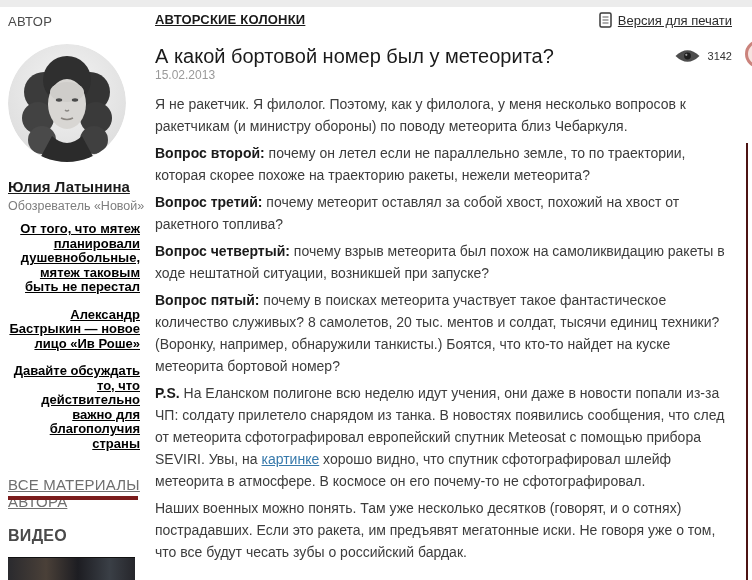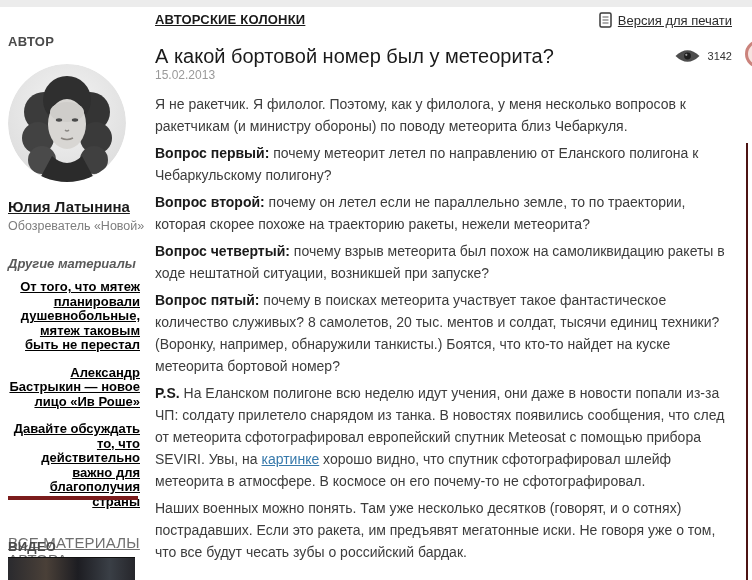--- a/index.html
+++ b/index.html
@@ -4,31 +4,31 @@
 <style>
   * { box-sizing: border-box; margin: 0; padding: 0; }
   html, body { background: #ffffff; }
   body { font-family: "Liberation Sans", sans-serif; }
   .page { position: relative; width: 752px; height: 580px; background: #fff; overflow: hidden; }
 
   .topbar { position: absolute; top: 0; left: 0; width: 752px; height: 7px; background: #ececec; }
 
   
   .sidebar { position: absolute; left: 8px; top: 14px; width: 132px; }
-  .sb-head { font-size: 13px; font-weight: bold; color: #4a4a4a; letter-spacing: .3px; margin-top: 20px; }
+  .sb-head { font-size: 13px; font-weight: normal; color: #4a4a4a; letter-spacing: .3px; }
   .avatar { margin-top: 15px; width: 118px; height: 118px; border-radius: 50%; overflow: hidden; display: block; cursor: pointer; }
   .avatar svg { display: block; }
   .author-name { display: inline-block; margin-top: 16px; font-size: 15px; font-weight: bold; color: #1a1a1a; text-decoration: underline; cursor: pointer; }
   .author-role { margin-top: 3px; font-size: 12.5px; color: #7d7d7d; white-space: nowrap; }
   .other-head { margin-top: 23px; font-size: 13px; font-weight: bold; font-style: italic; color: #5a5a5a; }
   .other-links { margin-top: 9px; }
   .sb-link { display: block; font-size: 13px; font-weight: bold; line-height: 14.5px; color: #000000; text-decoration: underline; margin-bottom: 13px; cursor: pointer; text-align: right; }
   .all-link { display: inline-block; margin-top: 12px; font-size: 15px; color: #6f6f6f; text-decoration: underline; letter-spacing: .2px; cursor: pointer; }
   .red-divider { position: absolute; left: 0; top: 496px; width: 130px; height: 4px; background: #7b1c1c; }
-  .video-head { position: absolute; left: 0; top: 539px; font-size: 13px; font-weight: bold; color: #4a4a4a; letter-spacing: .3px; }
+  .video-head { position: absolute; left: 0; top: 527px; font-size: 16px; font-weight: bold; color: #4a4a4a; letter-spacing: .3px; }
   .video-thumb { position: absolute; left: 0; top: 557px; width: 127px; height: 60px; cursor: pointer;
     background: linear-gradient(90deg, #2a2a2e 0%, #4a4038 30%, #1d1d22 55%, #3a3f46 80%, #26262b 100%);
     border-top: 1px solid #111; }
 
   
   .content { position: absolute; left: 155px; top: 12px; width: 577px; }
   .content-head { display: flex; justify-content: space-between; align-items: flex-start; }
   .rubric { font-size: 13px; font-weight: bold; color: #1a1a1a; text-decoration: underline; letter-spacing: .2px; cursor: pointer; }
   .print { display: flex; align-items: center; gap: 6px; font-size: 13px; color: #2b2b2b; text-decoration: none; cursor: pointer; }
   .print .print-label { text-decoration: underline; }
@@ -81,21 +81,20 @@
         <path d="M57 66 q2 2 4 0" stroke="#8a8884" stroke-width="1.4" fill="none"></path>
         <path d="M53 74 q6 3 12 0" stroke="#8a8681" stroke-width="1.6" fill="none"></path>
 
         <path d="M44 92 q15 14 30 0 l14 26 H30 Z" fill="#2b2b2b"></path>
       </svg>
     </a>
 
     <a class="author-name">Юлия Латынина</a>
     <div class="author-role">Обозреватель «Новой»</div>
 
-    <div class="other-head">Другие материалы</div>
     <nav class="other-links">
         <a class="sb-link">От того, что мятеж планировали душевнобольные, мятеж таковым быть не перестал</a>
         <a class="sb-link">Александр Бастрыкин — новое лицо «Ив Роше»</a>
         <a class="sb-link">Давайте обсуждать то, что действительно важно для благополучия страны</a>
       </nav>
 
     <a class="all-link">ВСЕ МАТЕРИАЛЫ АВТОРА</a>
   </aside>
 
   <div class="red-divider" style="left:8px;"></div>
@@ -129,22 +128,22 @@
           </svg>
         </span>
         <span>3142</span>
       </div>
     </div>
 
     <div class="date">15.02.2013</div>
 
     <div class="body">
         <p><span>Я не ракетчик. Я филолог. Поэтому, как у филолога, у меня несколько вопросов к ракетчикам (и министру обороны) по поводу метеорита близ Чебаркуля.</span></p>
-        <p><strong>Вопрос первый:</strong><span> почему метеорит летел по направлению от Еланского полигона к Чебаркульскому полигону?</span></p>
         <p><strong>Вопрос второй:</strong><span> почему он летел если не параллельно земле, то по траектории, которая скорее похоже на траекторию ракеты, нежели метеорита?</span></p>
+        <p><strong>Вопрос третий:</strong><span> почему метеорит оставлял за собой хвост, похожий на хвост от ракетного топлива?</span></p>
         <p><strong>Вопрос четвертый:</strong><span> почему взрыв метеорита был похож на самоликвидацию ракеты в ходе нештатной ситуации, возникшей при запуске?</span></p>
         <p><strong>Вопрос пятый:</strong><span> почему в поисках метеорита участвует такое фантастическое количество служивых? 8 самолетов, 20 тыс. ментов и солдат, тысячи единиц техники? (Воронку, например, обнаружили танкисты.) Боятся, что кто-то найдет на куске метеорита бортовой номер?</span></p>
         <p><strong>P.S.</strong><span> На Еланском полигоне всю неделю идут учения, они даже в новости попали из-за ЧП: солдату прилетело снарядом из танка. В новостях появились сообщения, что след от метеорита сфотографировал европейский спутник Meteosat с помощью прибора SEVIRI. Увы, на </span><a class="inline-link">картинке</a><span> хорошо видно, что спутник сфотографировал шлейф метеорита в атмосфере. В космосе он его почему-то не сфотографировал.</span></p>
         <p><span>Наших военных можно понять. Там уже несколько десятков (говорят, и о сотнях) пострадавших. Если это ракета, им предъявят мегатонные иски. Не говоря уже о том, что все будут чесать зубы о российский бардак.</span></p>
       </div>
   </main>
 
   <div class="right-rail-line"></div>
   <div class="right-badge"></div>
 </div>

